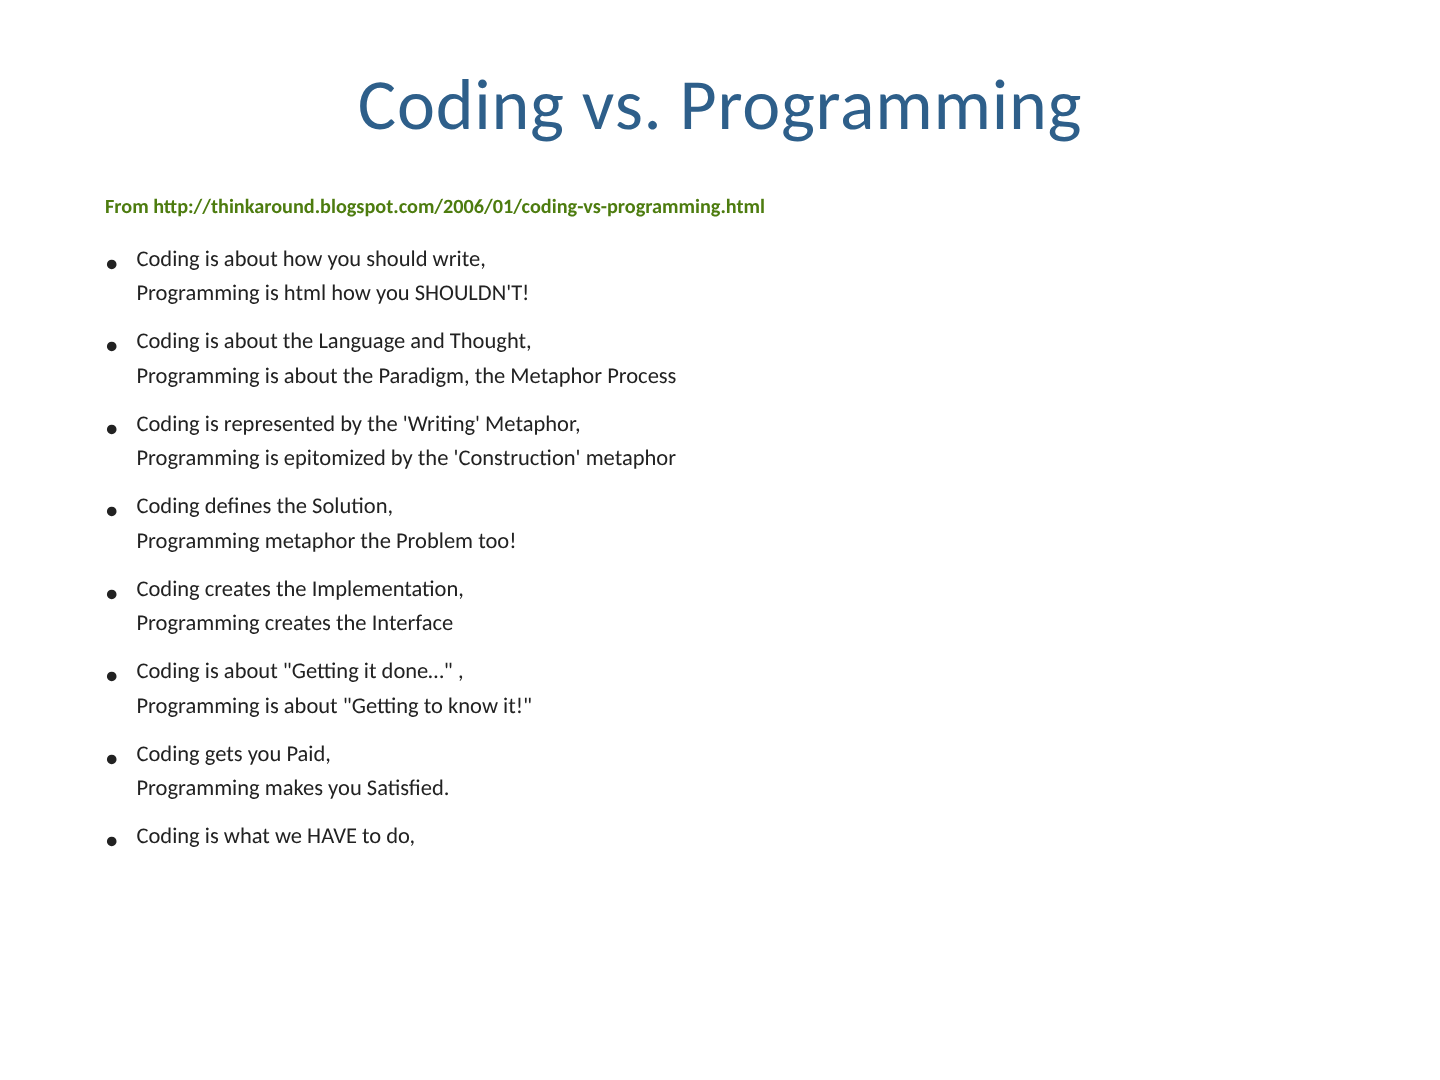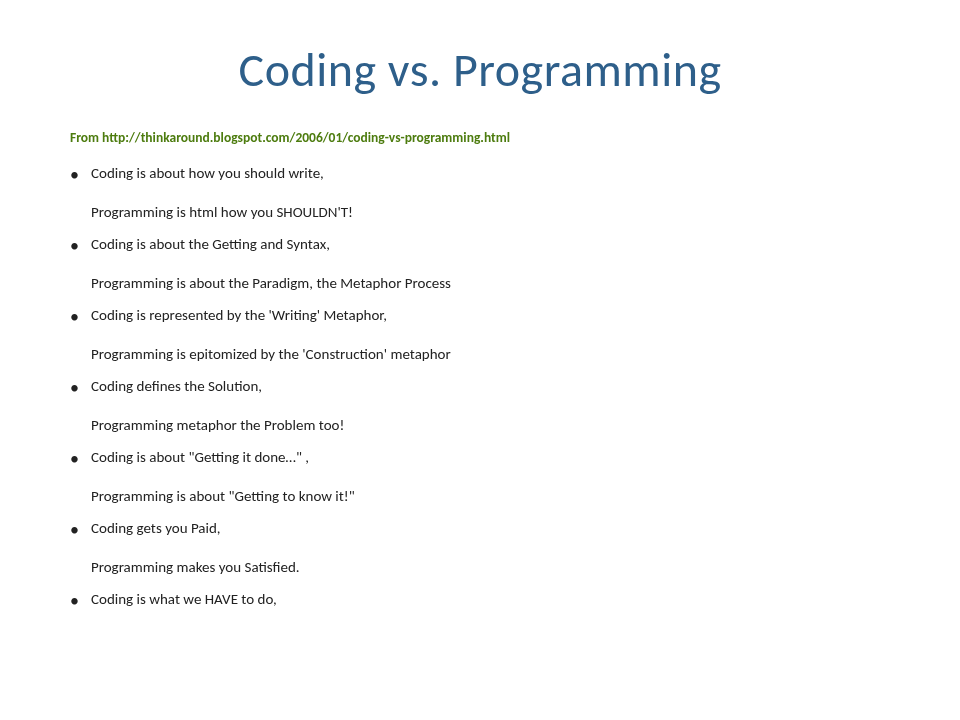--- a/index.html
+++ b/index.html
@@ -59,54 +59,59 @@
       font-size: 18px;
       color: #222;
       margin-right: 12px;
       margin-top: 0px;
       flex-shrink: 0;
     }
 
     .bullet-text {
       display: flex;
       flex-direction: column;
-      gap: 16px;
     }
   </style>
 </head>
 <body>
 
 <div class="page-container">
   <h1 class="title">Coding vs. Programming</h1>
 
   <p class="source-line">From  http://thinkaround.blogspot.com/2006/01/coding-vs-programming.html</p>
 
   <ul class="bullet-list" id="bullet-list-container">
   <li>
         <div class="bullet-text">
           <span>Coding is about how you should write,</span>
           <span>Programming is html how you SHOULDN'T!</span>
         </div>
       </li>
       <li>
         <div class="bullet-text">
-          <span>Coding is about the Getting and Syntax,</span>
+          <span>Coding is about the Language and Thought,</span>
           <span>Programming is about the Paradigm, the Metaphor Process</span>
         </div>
       </li>
       <li>
         <div class="bullet-text">
           <span>Coding is represented  by the 'Writing' Metaphor,</span>
           <span>Programming is epitomized by the 'Construction' metaphor</span>
         </div>
       </li>
       <li>
         <div class="bullet-text">
           <span>Coding defines the Solution,</span>
           <span>Programming metaphor the Problem too!</span>
+        </div>
+      </li>
+      <li>
+        <div class="bullet-text">
+          <span>Coding creates the Implementation,</span>
+          <span>Programming creates the Interface</span>
         </div>
       </li>
       <li>
         <div class="bullet-text">
           <span>Coding is about "Getting it done…" ,</span>
           <span>Programming is about "Getting to know it!"</span>
         </div>
       </li>
       <li>
         <div class="bullet-text">

